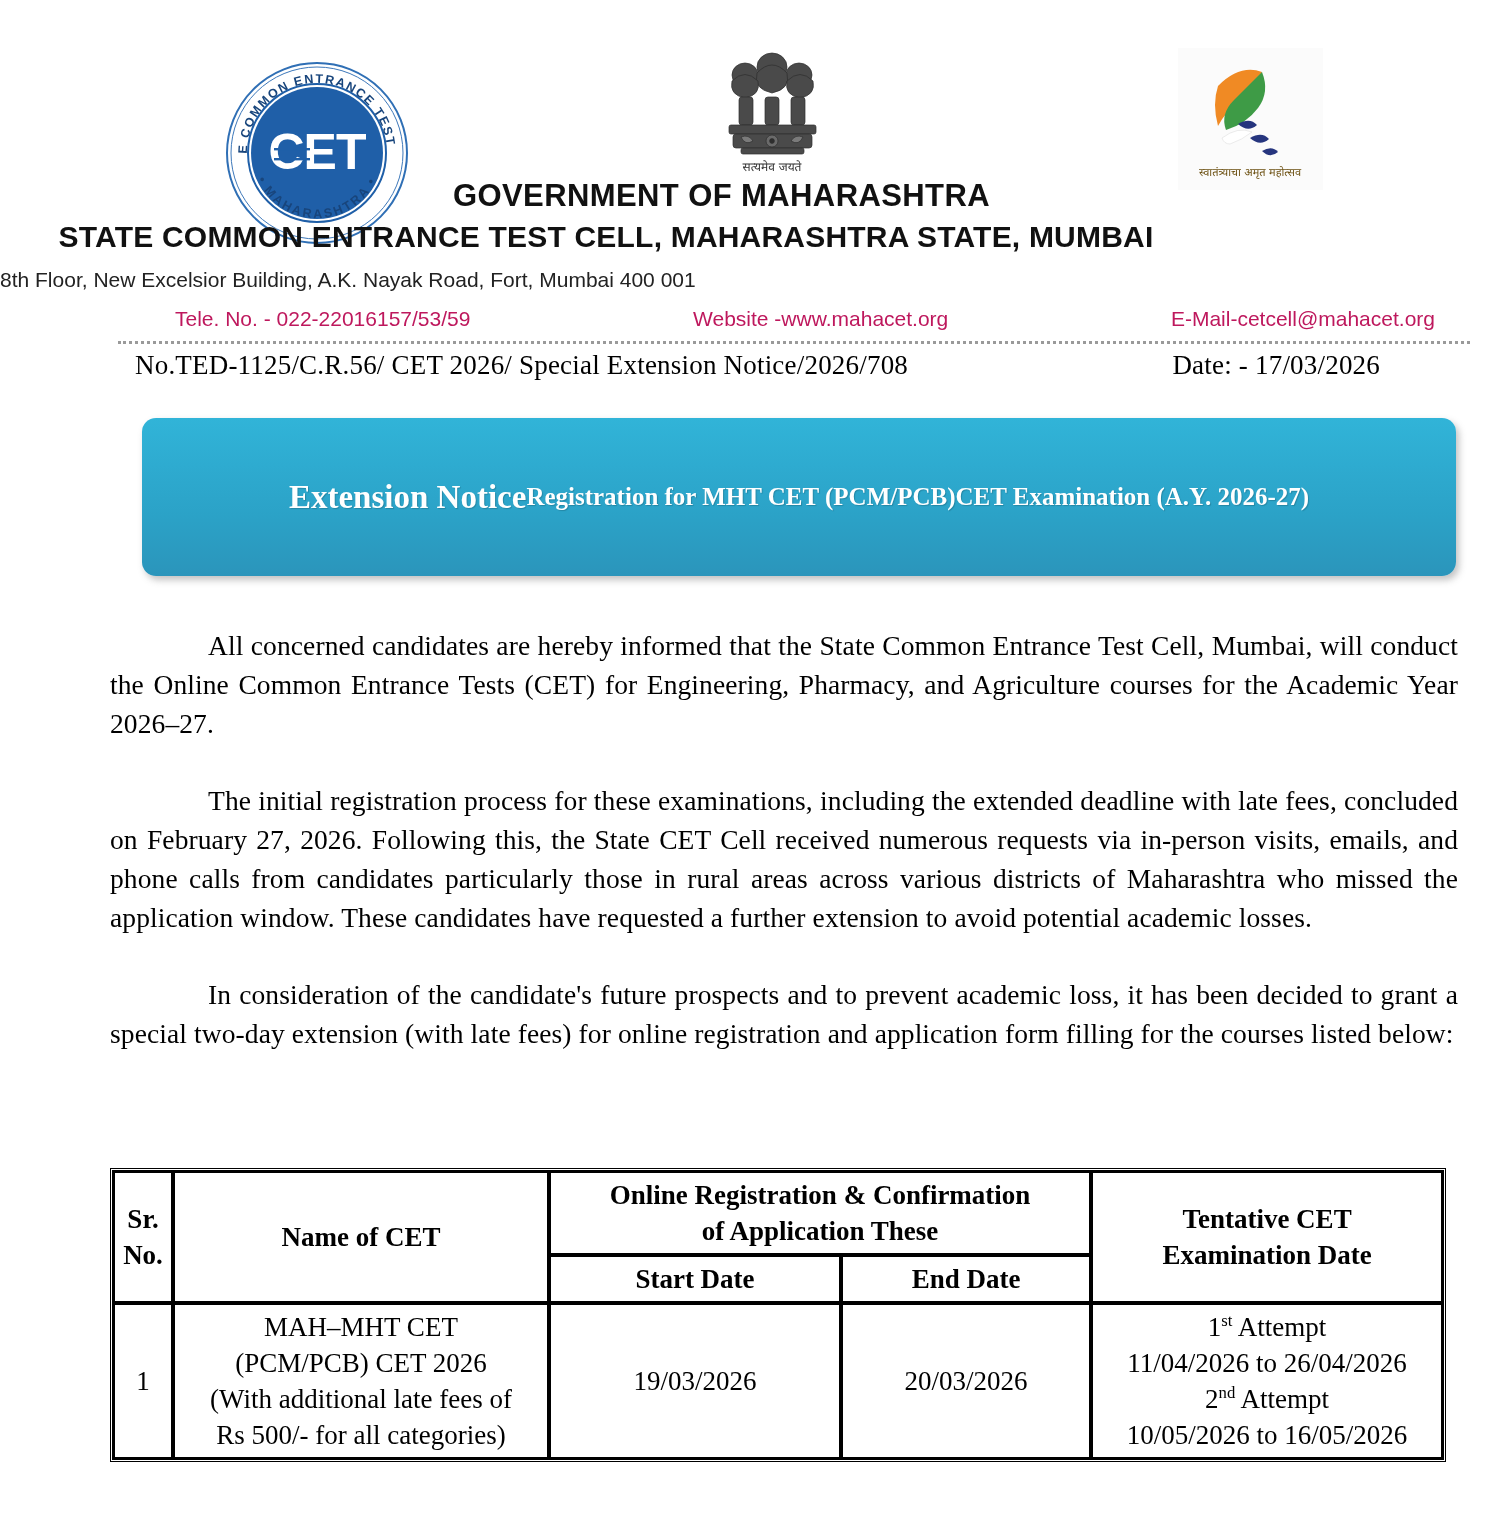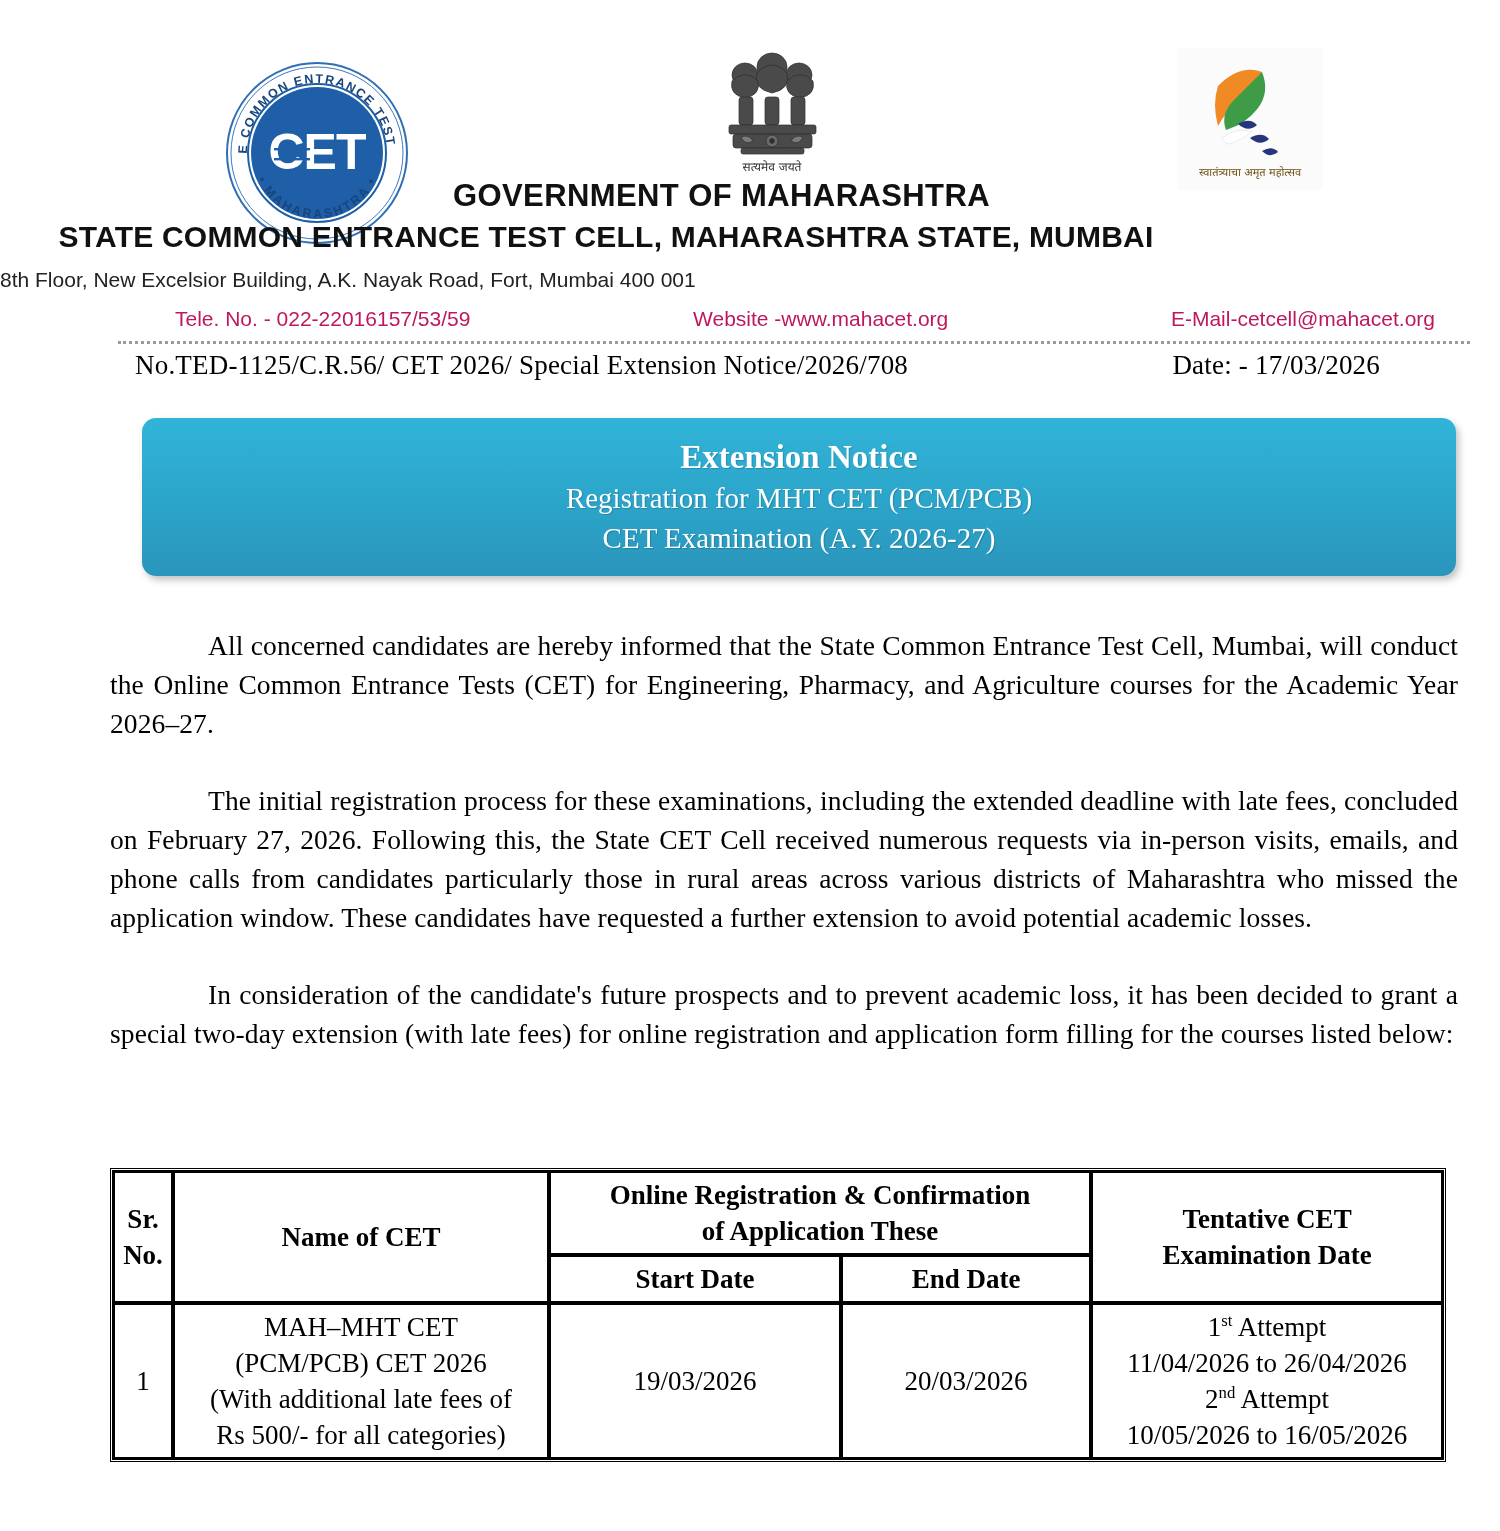--- a/index.html
+++ b/index.html
@@ -120,34 +120,34 @@
   .banner {
     position: absolute;
     left: 142px;
     top: 418px;
     width: 1314px;
     height: 158px;
     border-radius: 14px;
     background: linear-gradient(180deg, #31b4d8 0%, #2eabd0 30%, #2ba2c7 62%, #2b95bb 100%);
     box-shadow: 3px 4px 7px rgba(120,120,120,0.45);
     display: flex;
-    flex-direction: column;
+    flex-direction: row;
     align-items: center;
     justify-content: center;
     color: #ffffff;
   }
   .banner-l1 {
     font-size: 33px;
     font-weight: bold;
     line-height: 1.28;
     text-shadow: 1px 1px 1px rgba(0,0,0,0.18);
   }
   .banner-l2, .banner-l3 {
-    font-size: 29px;
-    font-weight: normal;
+    font-size: 25px;
+    font-weight: bold;
     line-height: 1.38;
     text-shadow: 1px 1px 1px rgba(0,0,0,0.18);
   }
 
   
   .body-wrap {
     position: absolute;
     left: 110px;
     top: 626px;
     width: 1348px;

